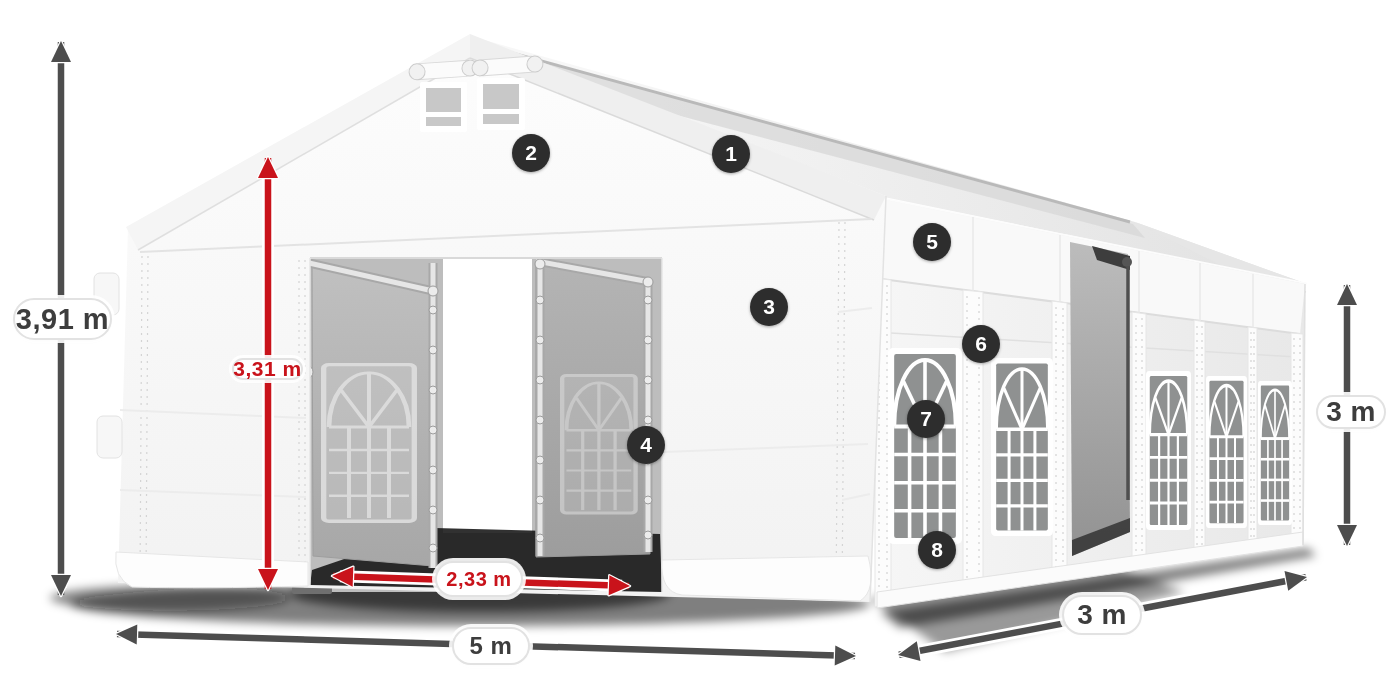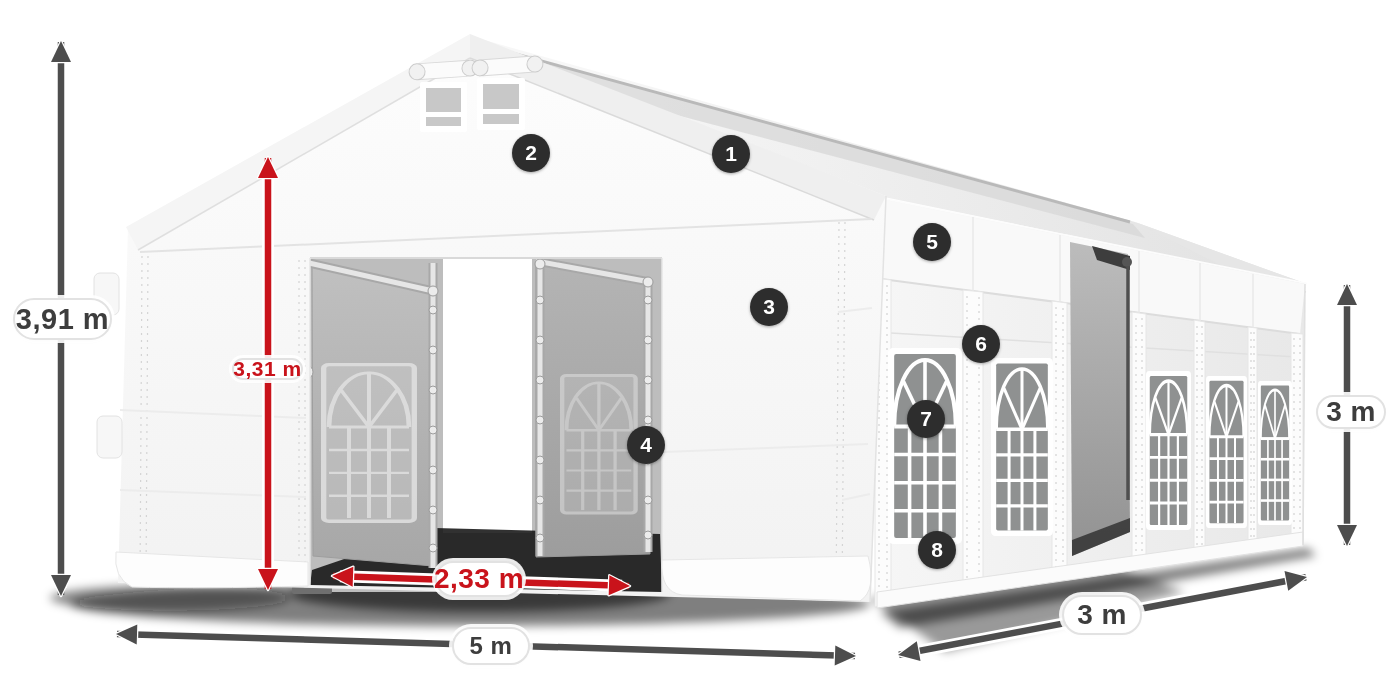--- a/index.html
+++ b/index.html
@@ -329,21 +329,21 @@
     </g>
     <g>
       <line x1="1347" y1="293" x2="1347" y2="537" stroke="#ffffff" stroke-width="12"></line>
       <line x1="1347" y1="285" x2="1347" y2="545" stroke="#4d4d4d" stroke-width="6.5" marker-start="url(#mDark)" marker-end="url(#mDark)"></line>
     </g>
   </g>
 </svg>
 
   <div class="pill dark" style="left:13px;top:298px;width:99px;height:42px;border-radius:21px;font-size:29px;">3,91 m</div>
   <div class="pill red" style="left:232px;top:358px;width:71px;height:22px;border-radius:16px;font-size:21px;">3,31 m</div>
-  <div class="pill red" style="left:435px;top:561px;width:88px;height:36px;border-radius:18px;font-size:28px;">2,33 m</div>
+  <div class="pill red" style="left:435px;top:561px;width:88px;height:36px;border-radius:18px;font-size:20px;">2,33 m</div>
   <div class="pill dark" style="left:452px;top:627px;width:78px;height:38px;border-radius:19px;font-size:24px;">5 m</div>
   <div class="pill dark" style="left:1062px;top:595px;width:80px;height:40px;border-radius:20px;font-size:28px;">3 m</div>
   <div class="pill dark" style="left:1316px;top:395px;width:70px;height:34px;border-radius:21px;font-size:28px;text-align:center;">3 m</div>
 
   <div class="badge" style="left:712px;top:135px;">1</div>
   <div class="badge" style="left:512px;top:134px;">2</div>
   <div class="badge" style="left:750px;top:288px;">3</div>
   <div class="badge" style="left:627px;top:426px;">4</div>
   <div class="badge" style="left:913px;top:223px;">5</div>
   <div class="badge" style="left:962px;top:325px;">6</div>

